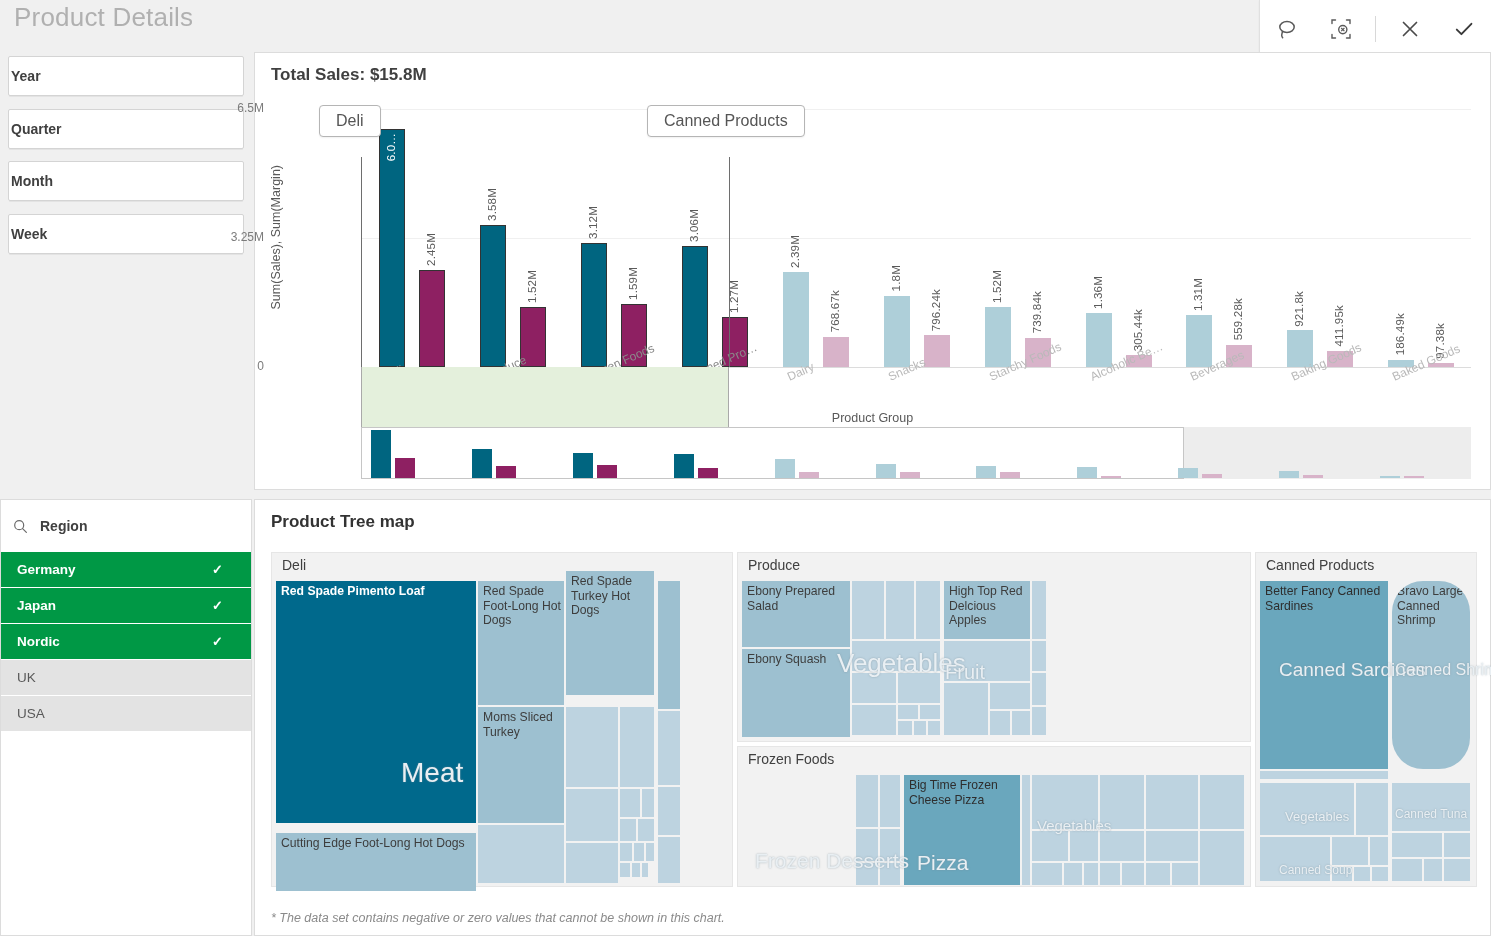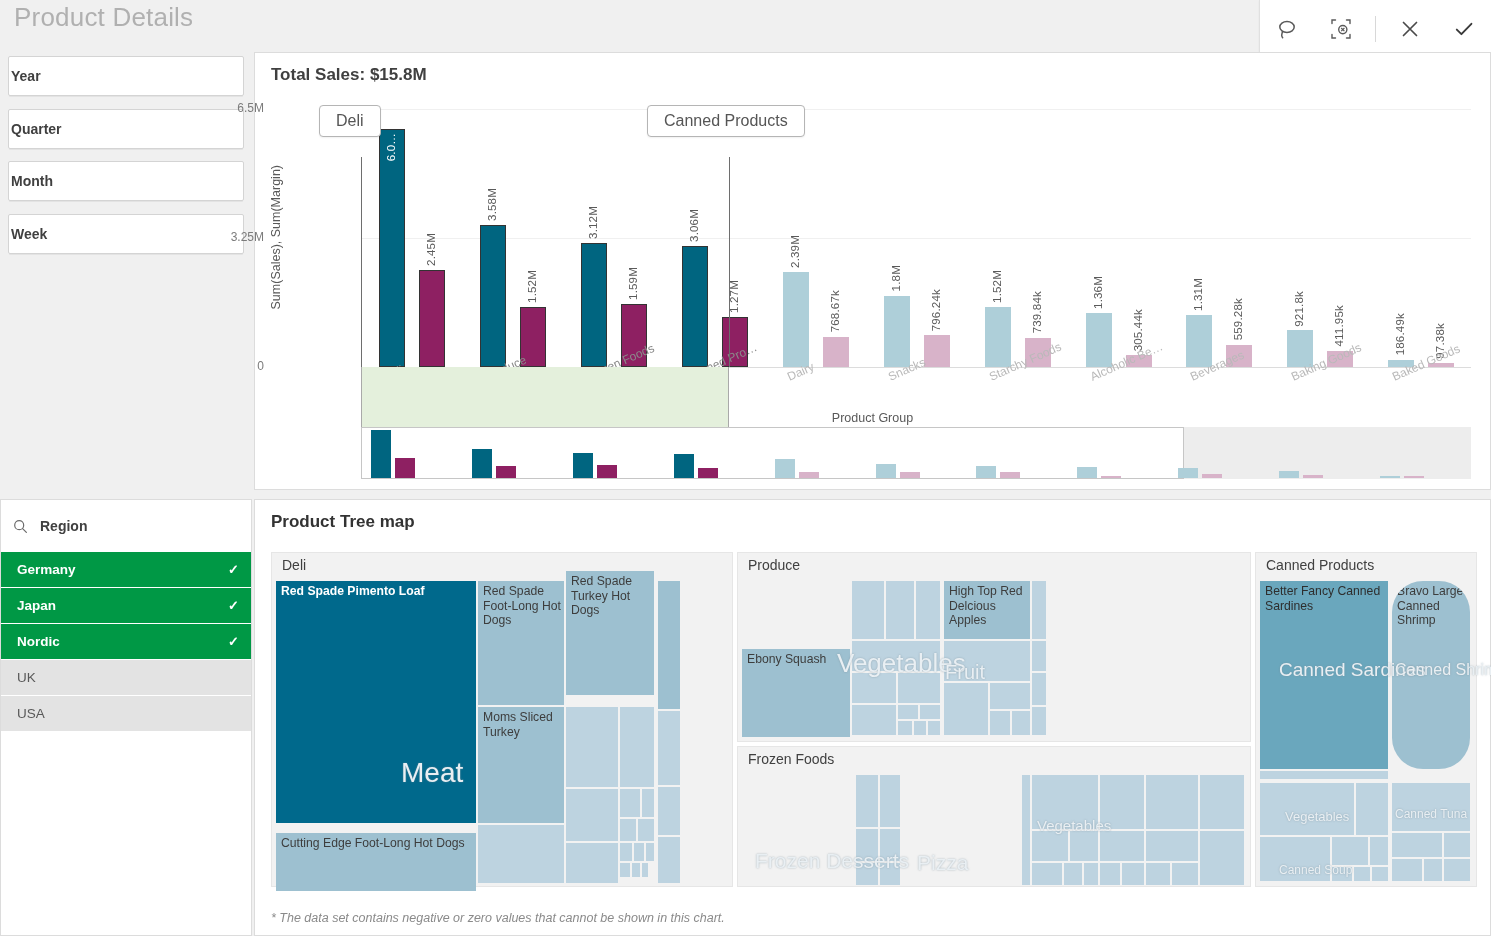--- a/index.html
+++ b/index.html
@@ -52,21 +52,21 @@
     background:#fff; border:1px solid #dcdcdc;
   }
   #region-head{
     height:52px; display:flex; align-items:center; padding:0 12px;
     font-size:14px; font-weight:600; color:#404040;
     background:#fff;
   }
   #region-head .mag{ margin-right:12px; display:flex; }
   .region-row{
     height:36px; display:flex; align-items:center; justify-content:space-between;
-    padding:0 12px 0 16px; font-size:13.5px; cursor:pointer;
+    padding:0 28px 0 16px; font-size:13.5px; cursor:pointer;
     border-bottom:1px solid #fff;
   }
   .region-row.sel{ background:#009845; color:#fff; font-weight:700; }
   .region-row.alt{ background:#e3e3e3; color:#595959; }
   .region-row .tick{ font-size:13px; }
   #region-rest{ background:#fff; height:110px; }
 
   
   .card{
     position:absolute; background:#fff; border:1px solid #dcdcdc;
@@ -388,20 +388,23 @@
         <div class="tile pale" style="left: 360px; top: 310px; width: 8px; height: 14px;"></div>
         <div class="tile pale" style="left: 370px; top: 310px; width: 6px; height: 14px;"></div>
         <div class="tile pale" style="left: 206px; top: 272px; width: 86px; height: 58px;"></div>
         <div class="tile" style="left: 386px; top: 28px; width: 22px; height: 128px;"></div>
         <div class="tile pale" style="left: 386px; top: 158px; width: 22px; height: 74px;"></div>
         <div class="tile pale" style="left: 386px; top: 234px; width: 22px; height: 48px;"></div>
         <div class="tile pale" style="left: 386px; top: 284px; width: 22px; height: 46px;"></div>
       </div>
       <div class="tm-group" style="left: 482px; top: 52px; width: 514px; height: 190px;">
         <div class="tm-head">Produce</div>
+        <div class="tile" style="left: 4px; top: 28px; width: 108px; height: 66px;">
+          <div class="tl">Ebony Prepared Salad</div>
+        </div>
         <div class="tile" style="left: 4px; top: 96px; width: 108px; height: 88px;">
           <div class="tl">Ebony Squash</div>
         </div>
         <div class="tile pale" style="left: 114px; top: 28px; width: 32px; height: 58px;"></div>
         <div class="tile pale" style="left: 148px; top: 28px; width: 28px; height: 58px;"></div>
         <div class="tile pale" style="left: 178px; top: 28px; width: 24px; height: 58px;"></div>
         <div class="tile pale" style="left: 114px; top: 88px; width: 88px; height: 30px;"></div>
         <div class="tile pale" style="left: 114px; top: 120px; width: 44px; height: 30px;"></div>
         <div class="tile pale" style="left: 160px; top: 120px; width: 42px; height: 30px;"></div>
         <div class="tile pale" style="left: 114px; top: 152px; width: 44px; height: 30px;"></div>
@@ -424,20 +427,23 @@
         <div class="tile pale" style="left: 294px; top: 154px; width: 14px; height: 28px;"></div>
       </div>
       <div class="tm-group" style="left: 482px; top: 246px; width: 514px; height: 141px;">
         <div class="tm-head">Frozen Foods</div>
         <div class="tile pale" style="left: 118px; top: 28px; width: 22px; height: 52px;"></div>
         <div class="tile pale" style="left: 142px; top: 28px; width: 20px; height: 52px;"></div>
         <div class="tile pale" style="left: 118px; top: 82px; width: 22px; height: 32px;"></div>
         <div class="tile pale" style="left: 142px; top: 82px; width: 20px; height: 32px;"></div>
         <div class="tile pale" style="left: 118px; top: 116px; width: 22px; height: 22px;"></div>
         <div class="tile pale" style="left: 142px; top: 116px; width: 20px; height: 22px;"></div>
+        <div class="tile mid" style="left: 166px; top: 28px; width: 116px; height: 110px;">
+          <div class="tl">Big Time Frozen Cheese Pizza</div>
+        </div>
         <div class="tile pale" style="left: 284px; top: 28px; width: 8px; height: 110px;"></div>
         <div class="tile pale" style="left: 294px; top: 28px; width: 66px; height: 54px;"></div>
         <div class="tile pale" style="left: 362px; top: 28px; width: 44px; height: 54px;"></div>
         <div class="tile pale" style="left: 294px; top: 84px; width: 36px; height: 30px;"></div>
         <div class="tile pale" style="left: 332px; top: 84px; width: 28px; height: 30px;"></div>
         <div class="tile pale" style="left: 362px; top: 84px; width: 44px; height: 30px;"></div>
         <div class="tile pale" style="left: 294px; top: 116px; width: 30px; height: 22px;"></div>
         <div class="tile pale" style="left: 326px; top: 116px; width: 18px; height: 22px;"></div>
         <div class="tile pale" style="left: 346px; top: 116px; width: 14px; height: 22px;"></div>
         <div class="tile pale" style="left: 362px; top: 116px; width: 20px; height: 22px;"></div>

